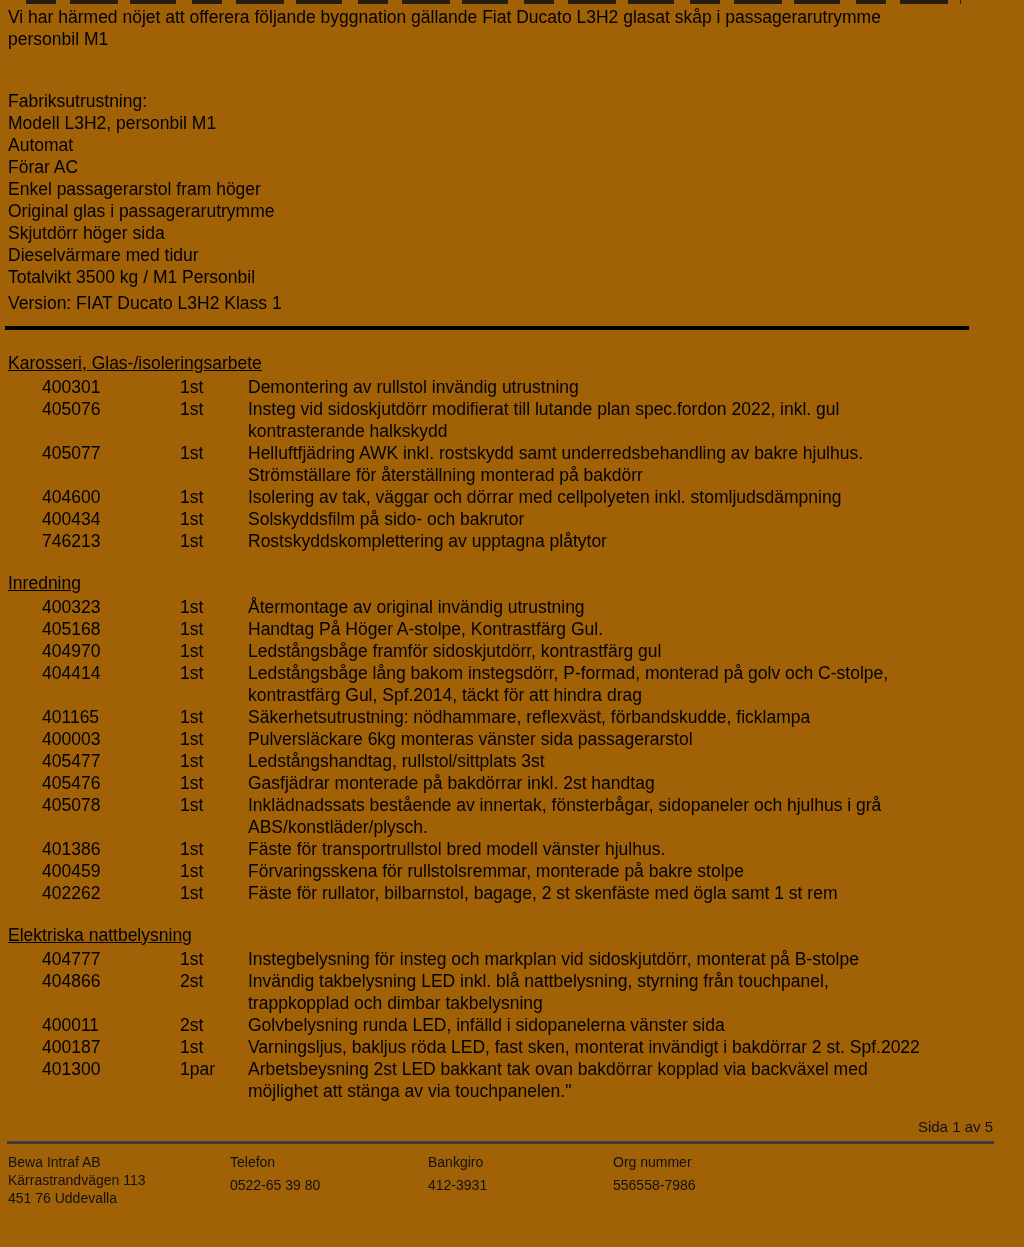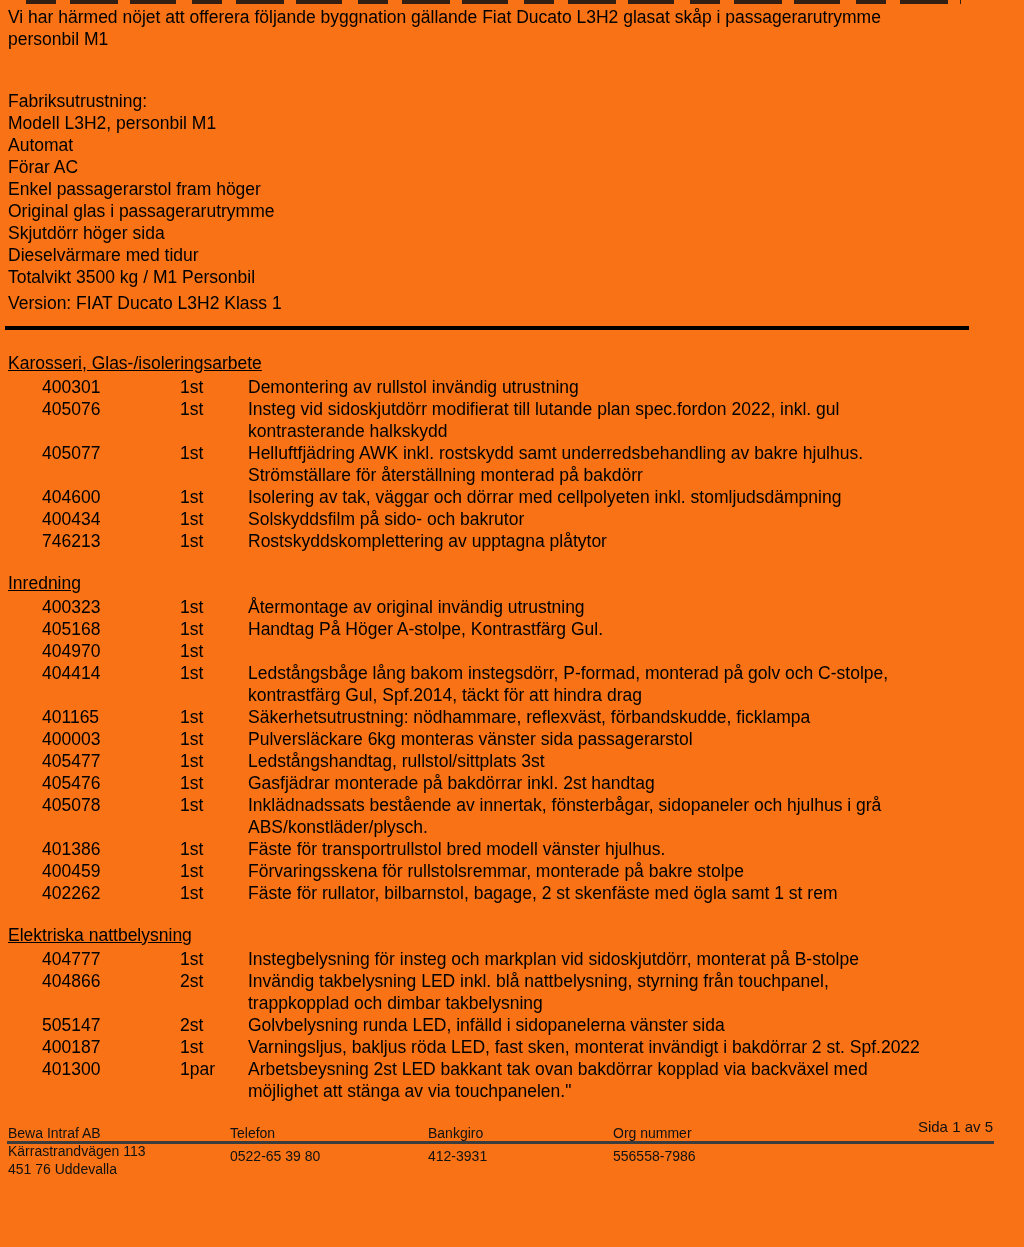--- a/index.html
+++ b/index.html
@@ -1,19 +1,19 @@
 <!DOCTYPE html>
 <html><head>
 <meta charset="utf-8">
 <style>
   html,body { margin:0; padding:0; background:#ffffff; }
   .page {
     position:relative;
     width:1024px; height:1247px;
-    background:#f97316;
+    background:#a16207;
     font-family:"Liberation Sans", sans-serif;
     font-size:17.5px;
     line-height:22px;
     color:#000;
     overflow:hidden;
   }
   
   .top-artifact {
     position:absolute; top:0; left:26px; width:935px; height:4px;
     background:repeating-linear-gradient(90deg,
@@ -39,21 +39,21 @@
   .row .desc { white-space:pre-line; max-width:744px; }
   .page-indicator {
     position:absolute; top:1118px; right:31px;
     font-size:15px; line-height:18px; color:#111;
   }
   .rule-footer {
     position:absolute; top:1141px; left:7px; width:987px; height:3px;
     background:#3c3c3c;
   }
   .footer {
-    position:absolute; top:1124px; left:8px; width:1000px;
+    position:absolute; top:1153px; left:8px; width:1000px;
     display:flex; font-size:14px; line-height:18px; color:#111;
   }
   .footer .company { width:222px; white-space:pre-line; }
   .footer .fcol { }
   .footer .fcol-1 { width:198px; }
   .footer .fcol-2 { width:185px; }
   .footer .fcol .value { margin-top:5px; }
 </style>
 </head>
 <body>
@@ -127,20 +127,21 @@
             <span class="desc">Återmontage av original invändig utrustning</span>
           </div>
           <div class="row">
             <span class="art">405168</span>
             <span class="qty">1st</span>
             <span class="desc">Handtag På Höger A-stolpe, Kontrastfärg Gul.</span>
           </div>
           <div class="row">
             <span class="art">404970</span>
             <span class="qty">1st</span>
+            <span class="desc">Ledstångsbåge framför sidoskjutdörr, kontrastfärg gul</span>
           </div>
           <div class="row">
             <span class="art">404414</span>
             <span class="qty">1st</span>
             <span class="desc">Ledstångsbåge lång bakom instegsdörr, P-formad, monterad på golv och C-stolpe,
 kontrastfärg Gul, Spf.2014, täckt för att hindra drag</span>
           </div>
           <div class="row">
             <span class="art">401165</span>
             <span class="qty">1st</span>
@@ -190,21 +191,21 @@
             <span class="qty">1st</span>
             <span class="desc">Instegbelysning för insteg och markplan vid sidoskjutdörr, monterat på B-stolpe</span>
           </div>
           <div class="row">
             <span class="art">404866</span>
             <span class="qty">2st</span>
             <span class="desc">Invändig takbelysning LED inkl. blå nattbelysning, styrning från touchpanel,
 trappkopplad och dimbar takbelysning</span>
           </div>
           <div class="row">
-            <span class="art">505147</span>
+            <span class="art">400011</span>
             <span class="qty">2st</span>
             <span class="desc">Golvbelysning runda LED, infälld i sidopanelerna vänster sida</span>
           </div>
           <div class="row">
             <span class="art">400187</span>
             <span class="qty">1st</span>
             <span class="desc">Varningsljus, bakljus röda LED, fast sken, monterat invändigt i bakdörrar 2 st. Spf.2022</span>
           </div>
           <div class="row">
             <span class="art">401300</span>

